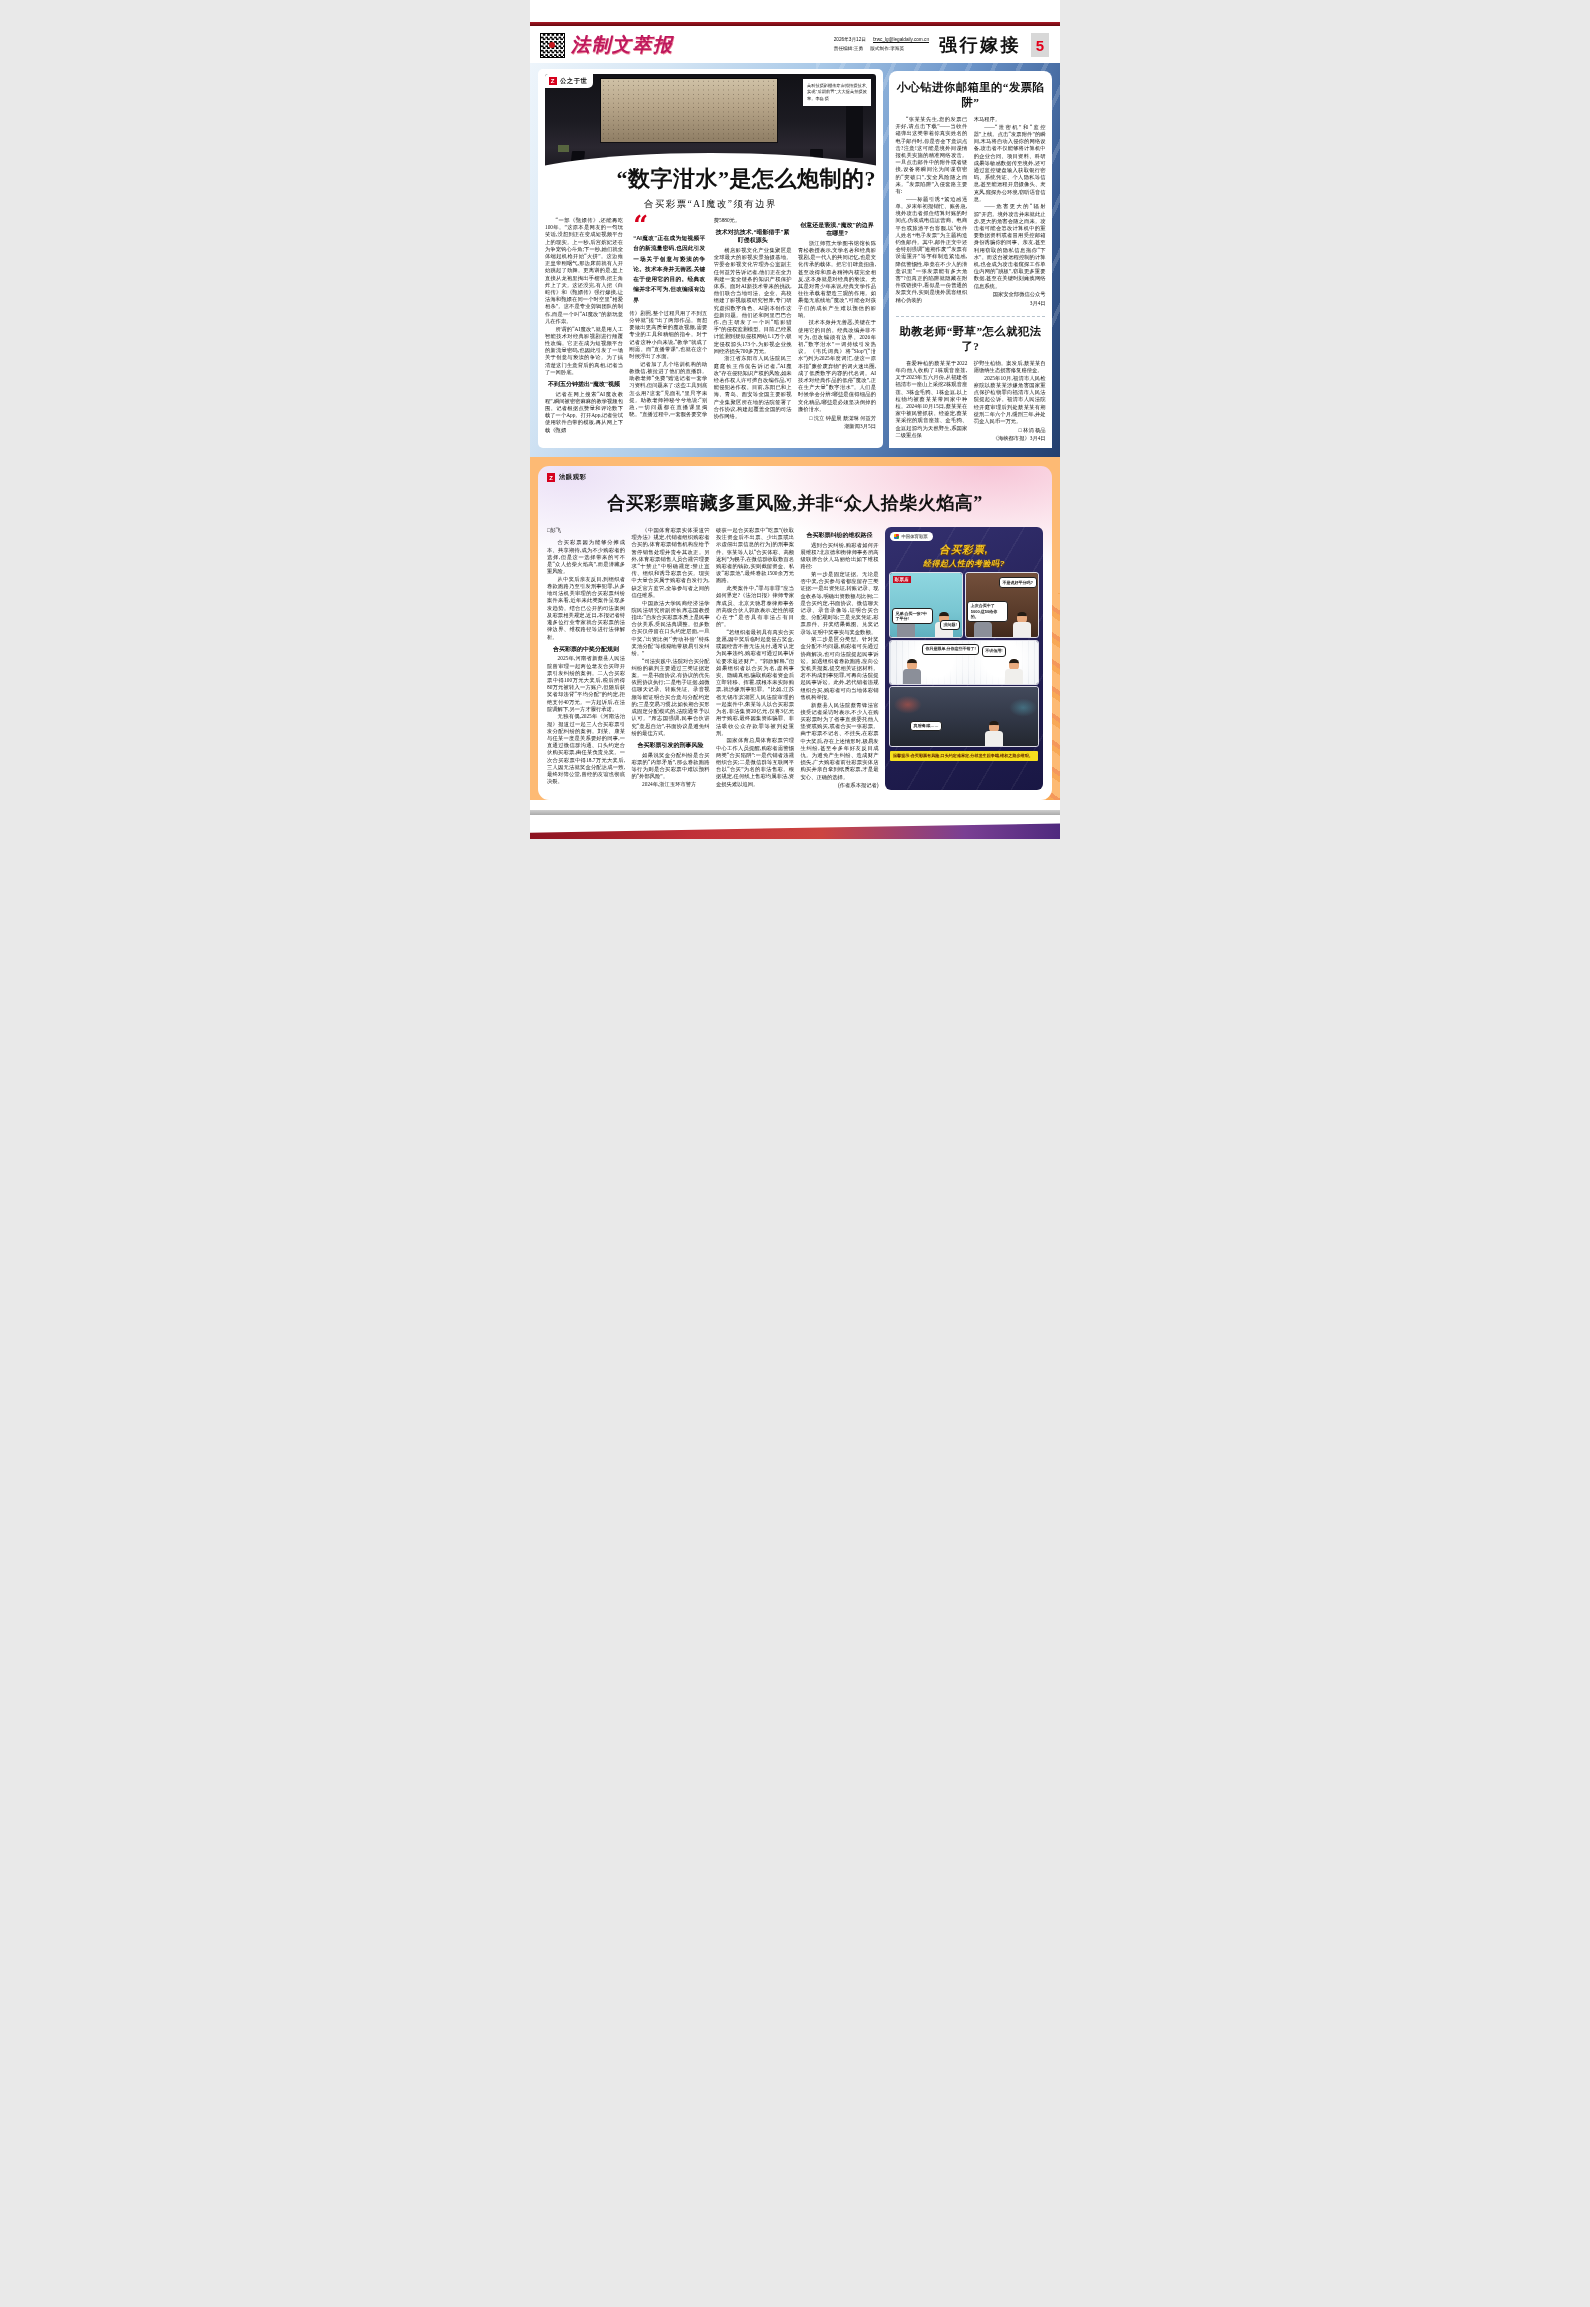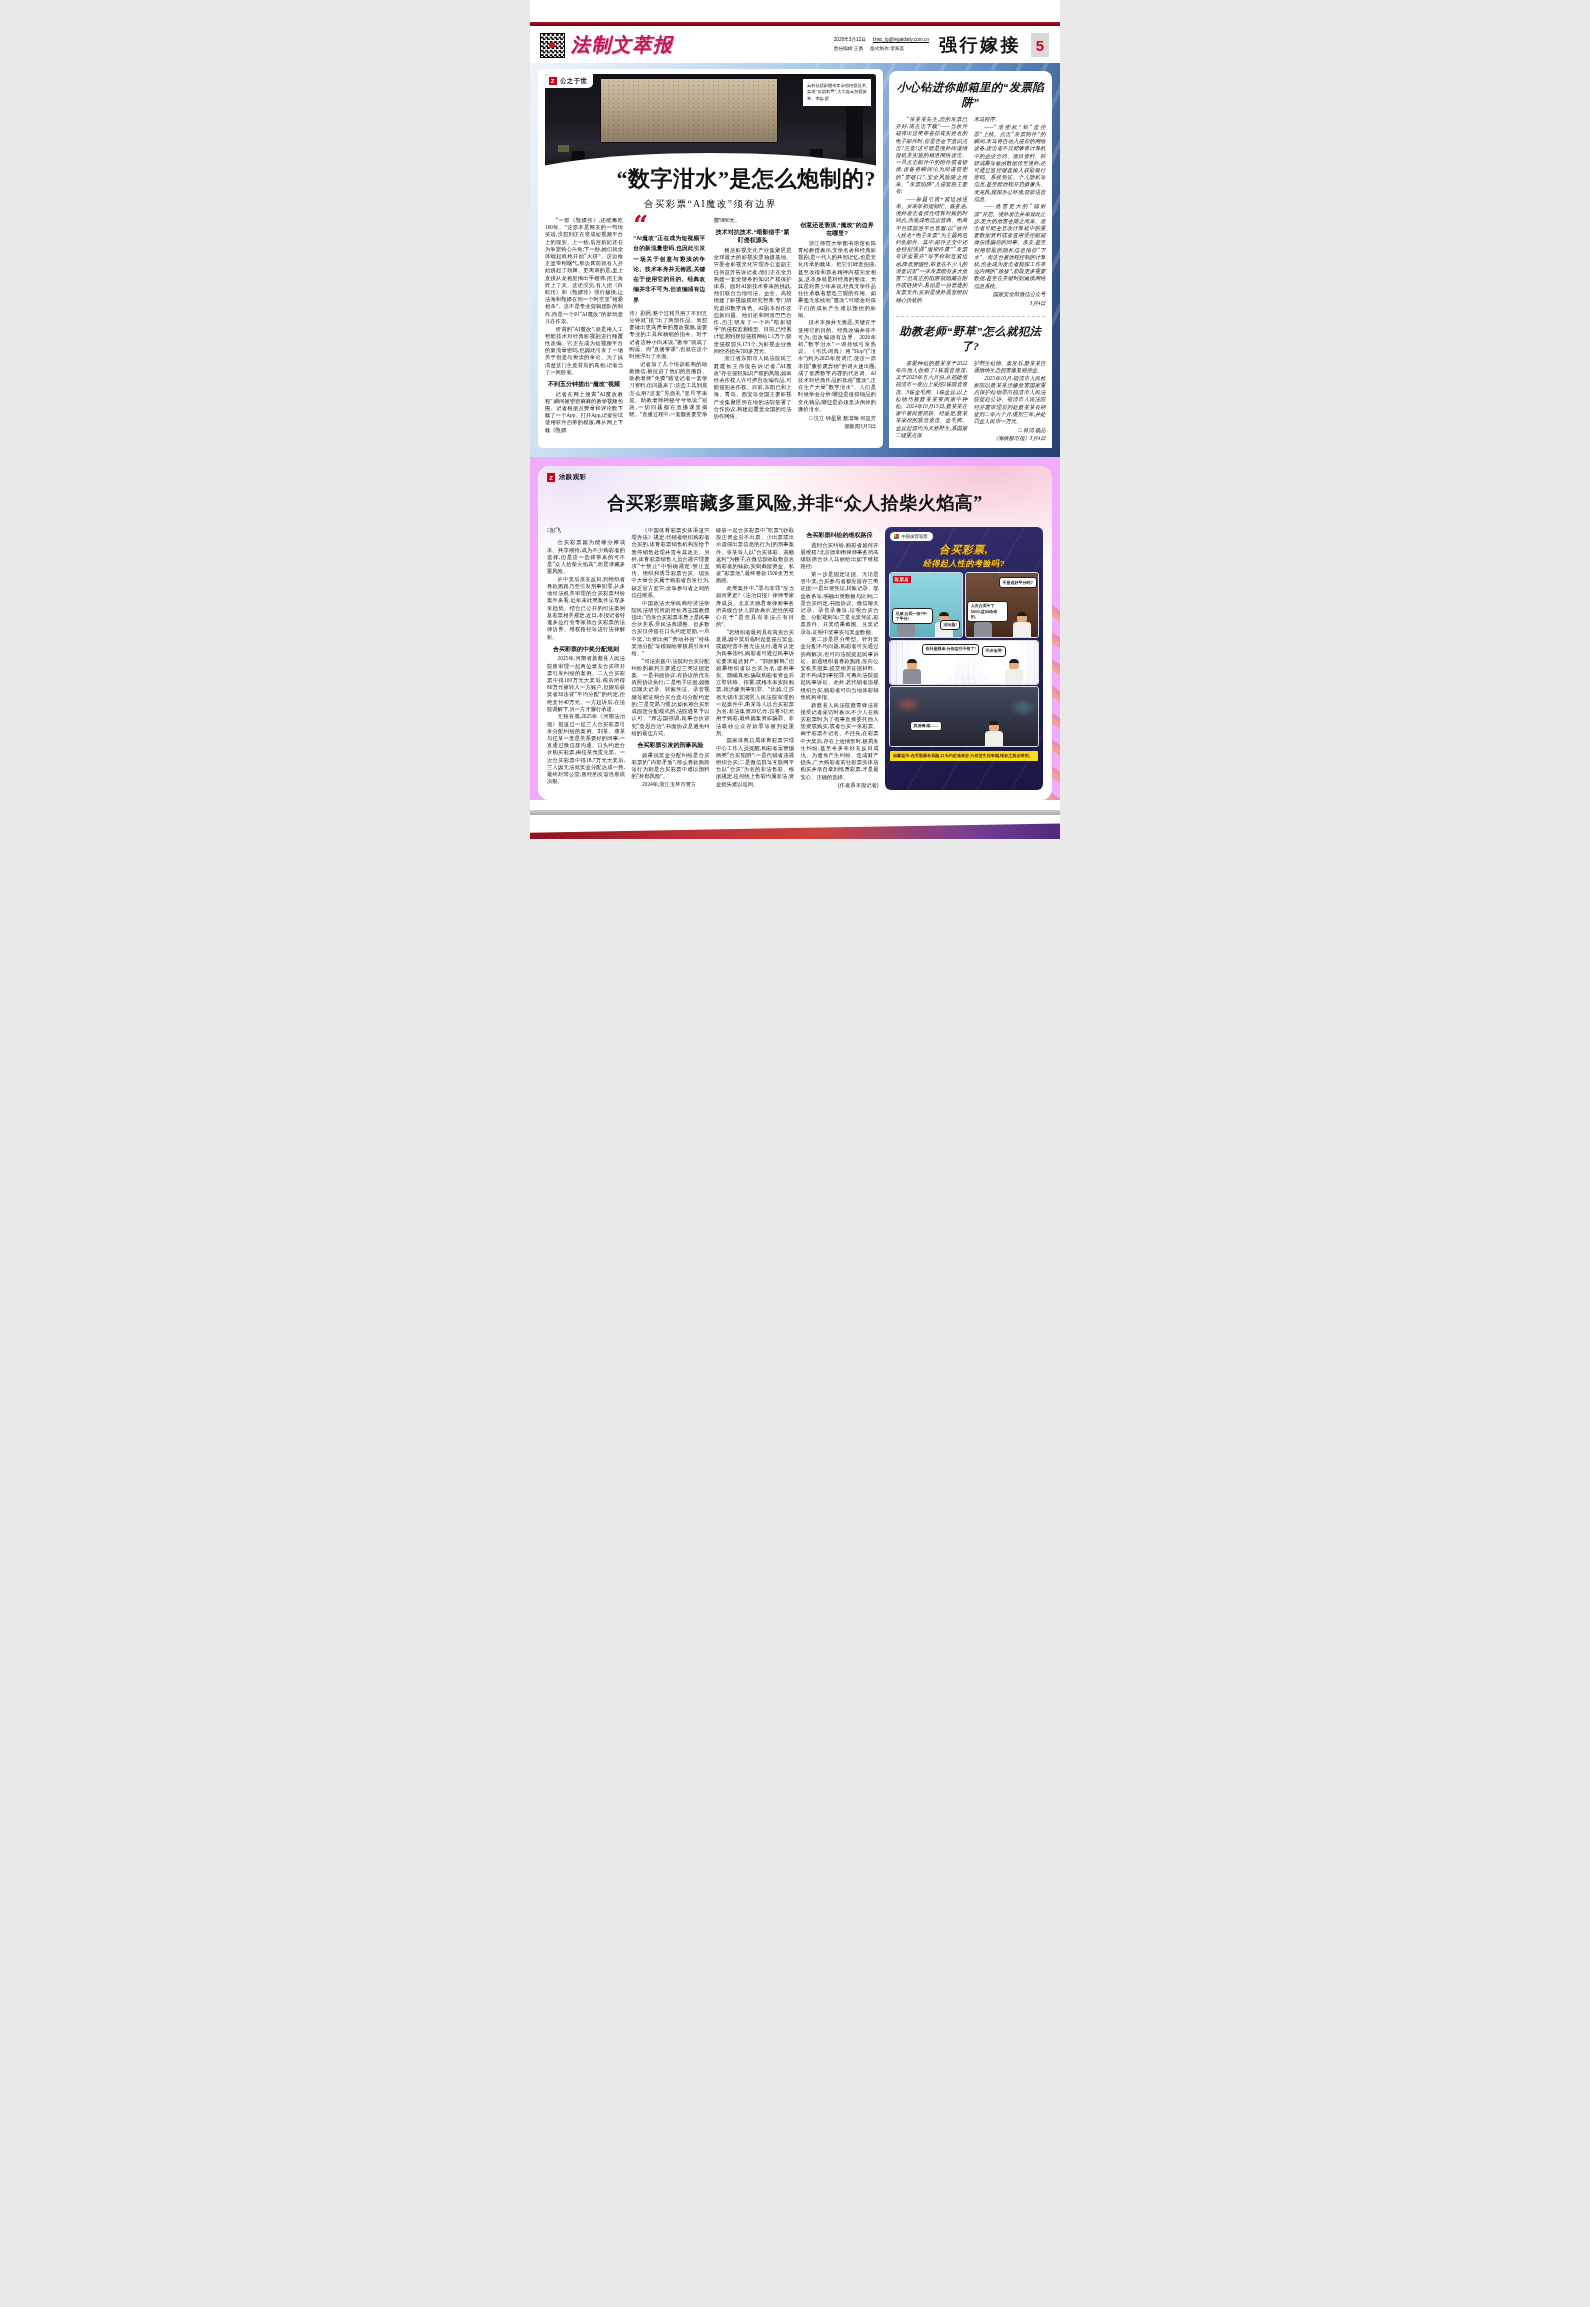--- a/index.html
+++ b/index.html
@@ -31,21 +31,21 @@
   
   .hero{background:linear-gradient(112deg,#eef5fb 0%,#d4e5f4 20%,#a9c9e8 42%,
         #6a93c8 64%,#35588f 85%,#24406f 100%);
         padding:6px 8px 9px;display:flex;gap:6px;align-items:stretch;position:relative;}
   .hero::before{content:"";position:absolute;right:0;top:0;width:46%;height:70%;
         background:repeating-linear-gradient(115deg,rgba(255,255,255,.16) 0 4px,
         rgba(255,255,255,0) 4px 23px);pointer-events:none;}
   .main-panel{flex:1 1 auto;background:#fff;border-radius:5px;padding:5px 7px 6px;
         position:relative;z-index:1;}
   .side-panel{flex:0 0 163px;background:#fff;border-radius:8px 8px 0 0;margin-top:2px;
-        padding:7px 6.4px 5px;box-sizing:border-box;z-index:1;font-style:italic;}
+        padding:7px 6.4px 5px;box-sizing:border-box;z-index:1;}
   
   .photo{position:relative;height:105px;border-radius:3px 3px 0 0;overflow:hidden;
         background:linear-gradient(180deg,#121217 0%,#1c1b22 45%,#2a2730 70%,#141318 100%);}
   .screen{position:absolute;left:17%;top:5%;width:53%;height:60%;
         background:linear-gradient(180deg,#cfc1a6 0%,#b6a488 45%,#8e7d64 100%);
         box-shadow:0 0 0 1px rgba(0,0,0,.55);}
   .screen::after{content:"";position:absolute;inset:0;
         background-image:radial-gradient(rgba(40,30,20,.35) 0.5px,transparent 0.7px);
         background-size:5px 4.4px;}
   .sil{position:absolute;background:#0b0b10;border-radius:1px;}
@@ -80,21 +80,21 @@
   .quote-block{margin:1px 2px 5px 4px;}
   .qmark{color:#d6001c;font-size:26px;line-height:.55;font-weight:bold;
         font-family:"DejaVu Serif",serif;height:15px;}
   .quote-text{font:bold 5.7px/1.8 "Liberation Sans","DejaVu Sans",sans-serif;
         text-align:justify;}
   
   .side-title{font-size:11.3px;font-weight:900;text-align:center;margin:2px 0 6px;
         letter-spacing:0.5px;}
   .dashed{border-top:1px dashed #b7c3cd;margin:8px 1px 7px;}
   
-  .bottom-wrap{background:#f0abfc;padding:9px 8px 0;position:relative;overflow:hidden;}
+  .bottom-wrap{background:#fdba74;padding:9px 8px 0;position:relative;overflow:hidden;}
   .bottom-wrap::after{content:"";position:absolute;right:-30px;bottom:-20px;width:207px;
         height:227px;pointer-events:none;
         background:repeating-linear-gradient(35deg,rgba(244,154,62,.55) 0 5px,
         rgba(228,87,46,.35) 5px 9px,rgba(255,255,255,0) 9px 22px);
         border-radius:50% 0 0 0;}
   .bpanel{position:relative;z-index:1;border-radius:11px;padding:7px 9px 10px;
         background:
          radial-gradient(90% 55% at 88% 0%,rgba(246,190,210,.9) 0%,rgba(246,190,210,0) 55%),
          radial-gradient(55% 45% at 6% 2%,rgba(233,221,245,.9) 0%,rgba(233,221,245,0) 60%),
          #fff;}

